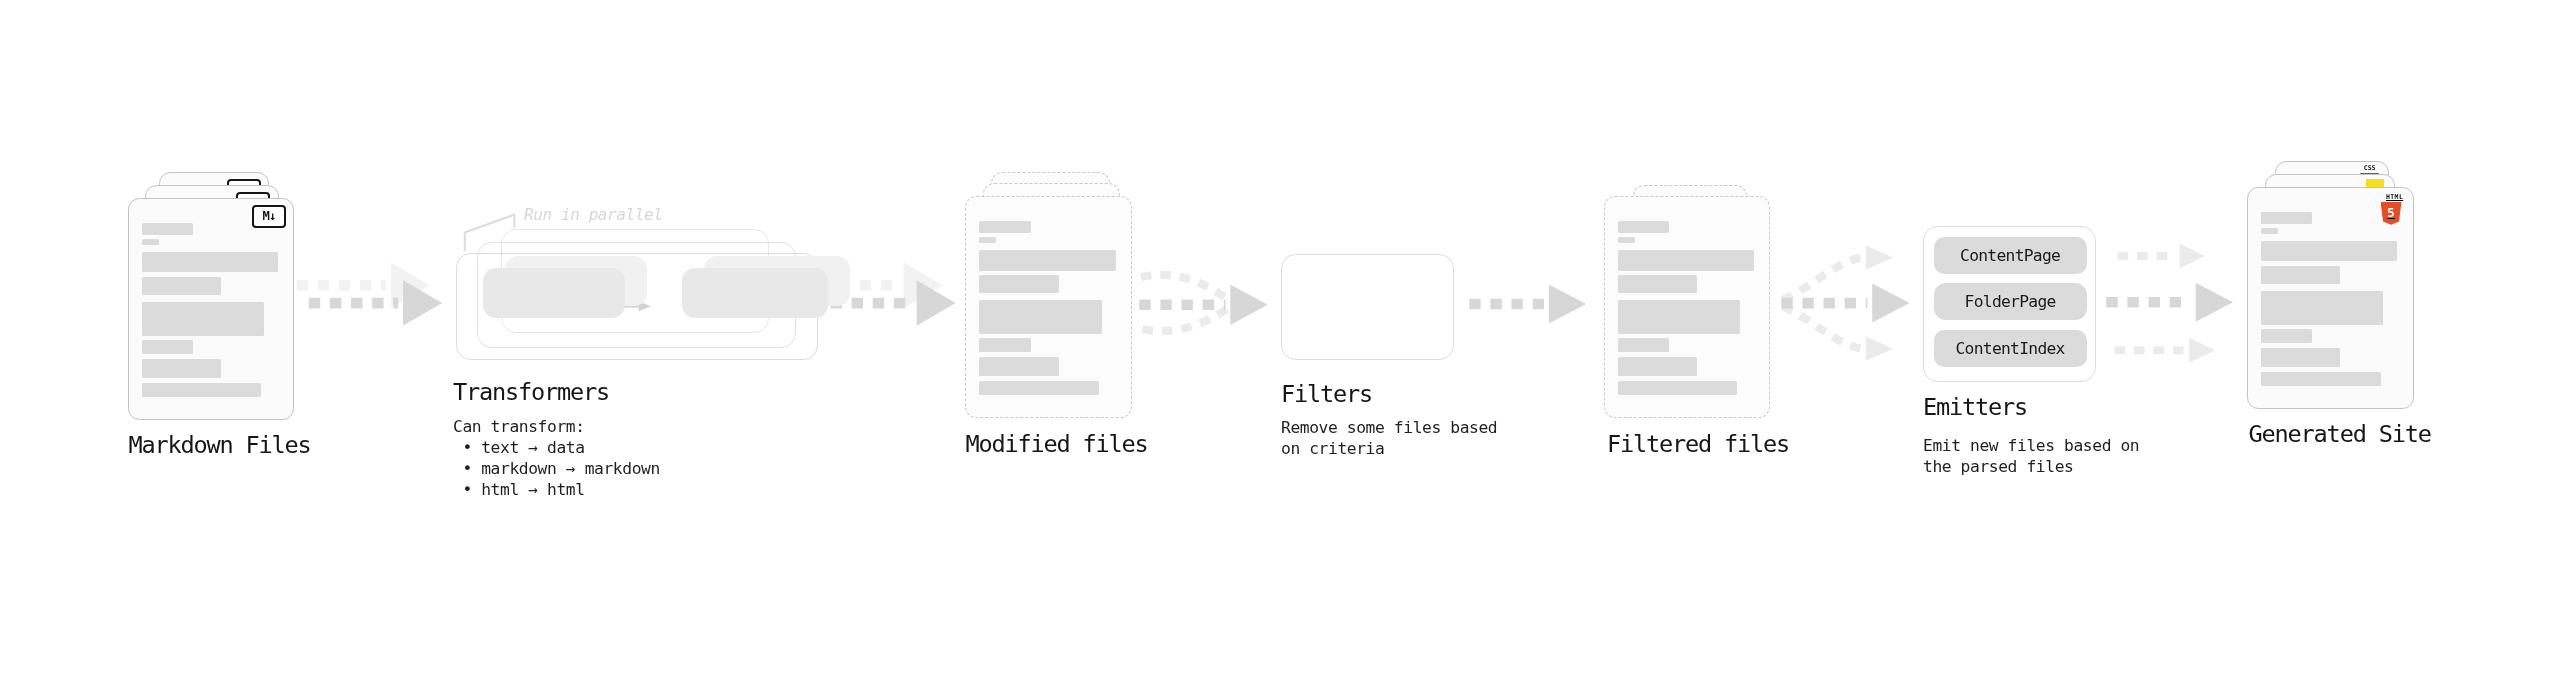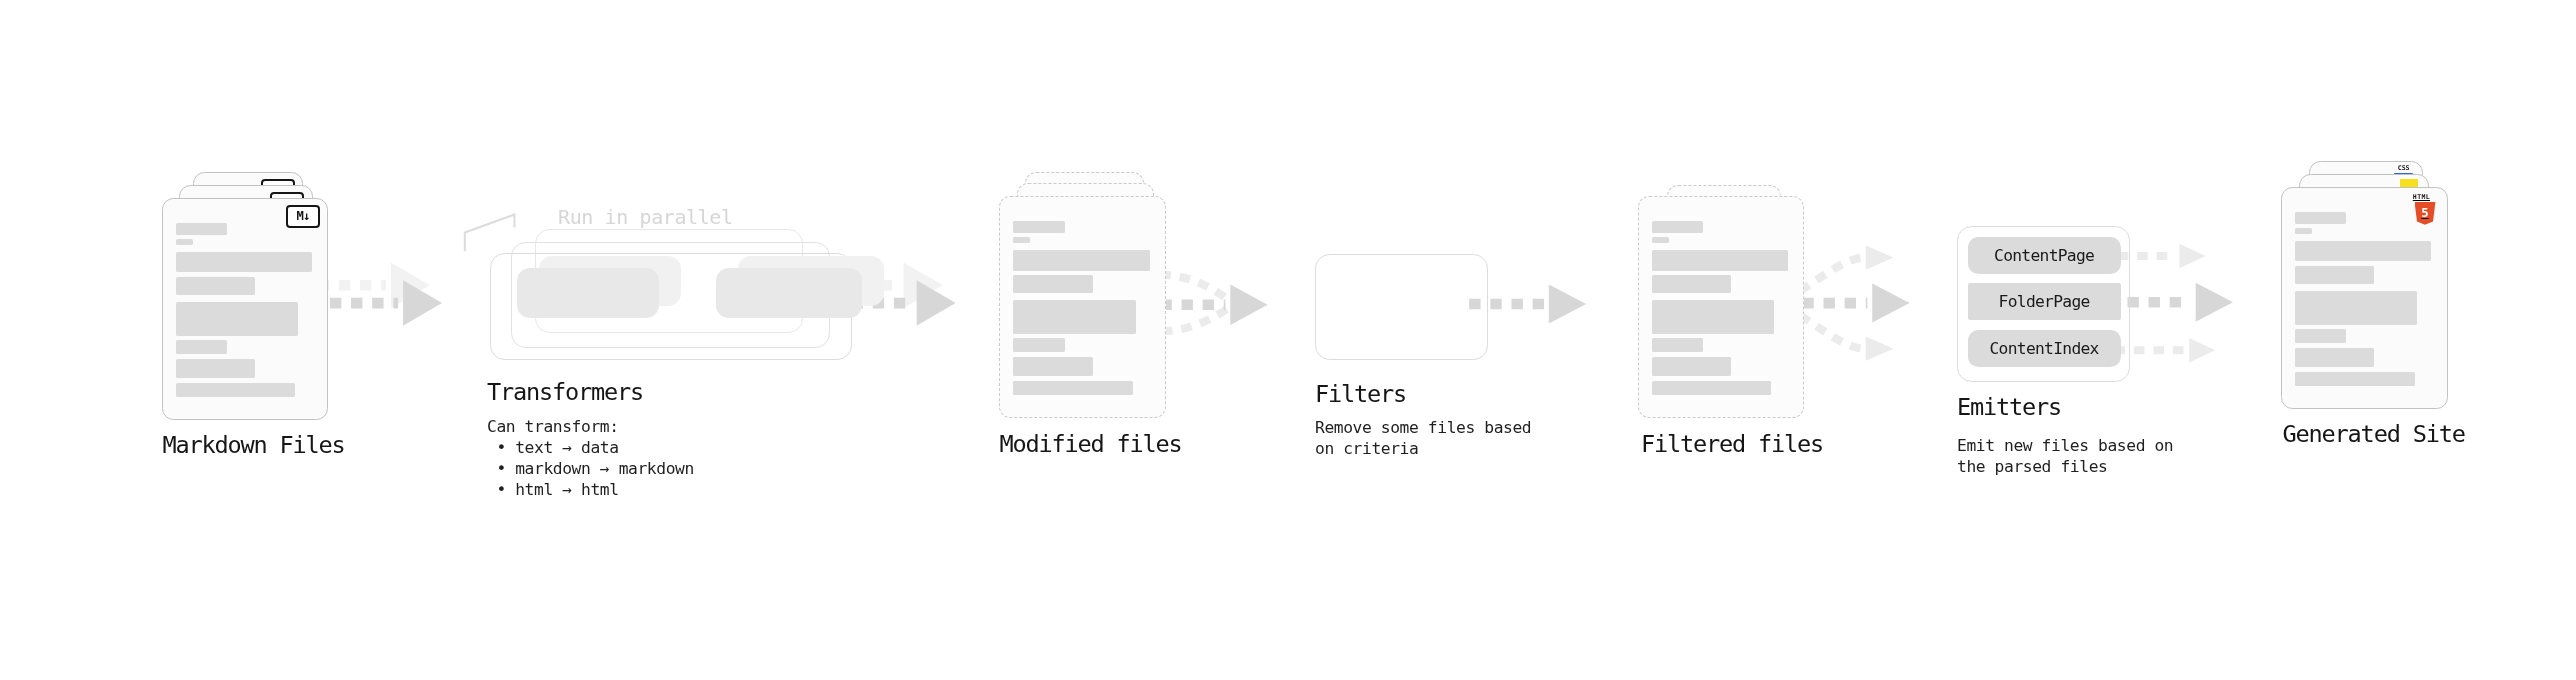--- a/index.html
+++ b/index.html
@@ -4,21 +4,21 @@
 <style>
   :root{
     --ink:#161616; --card-border:#c2c2c2; --dash-border:#c9c9c9;
     --bar:#dbdbdb; --pill:#dbdbdb; --arrow:#d7d7d7; --arrow-light:#ebebeb;
     --arrow-ghost:#f2f2f2; --muted-note:#d6d6d6; --html5-orange:#e44d26;
     --js-yellow:#f7df1e; --css-blue:#2f63e0;
   }
   html,body{margin:0;padding:0;background:#fff;}
   #canvas{position:relative;width:2576px;height:681px;background:#ffffff;overflow:hidden;
           font-family:"DejaVu Sans Mono", monospace;}
-  .abs{position:absolute;margin-left:34px;}
+  .abs{position:absolute;}
   svg.arrows{position:absolute;left:0;top:0;}
 
   
   .card{position:absolute;background:#fbfbfb;border:1.6px solid var(--card-border);
         border-radius:11.4px;box-sizing:border-box;}
   .card.dashed{border:1.6px dashed var(--dash-border);background:#fcfcfc;}
   .bars{position:absolute;left:13px;right:13px;top:23.6px;}
   .bar{background:var(--bar);border-radius:1.6px;}
 
   
@@ -29,31 +29,31 @@
   .pill.ghost2{background:#f1f1f1;}
   .outline{position:absolute;border:1.6px solid #dcdcdc;border-radius:14.6px;box-sizing:border-box;background:transparent;}
   .outline.l1{border-color:#e1e1e1;}
   .outline.l2{border-color:#e7e7e7;}
 
   
   .title{position:absolute;font-size:23.6px;font-weight:500;letter-spacing:-1.2px;
          color:var(--ink);white-space:nowrap;}
   .desc{position:absolute;font-size:16.3px;letter-spacing:-0.4px;color:#1f1f1f;
         line-height:21px;white-space:pre;}
-  .note{position:absolute;font-size:20px;letter-spacing:-0.4px;color:var(--muted-note);white-space:nowrap;}
+  .note{position:absolute;font-size:16px;letter-spacing:-0.4px;color:var(--muted-note);white-space:nowrap;font-style:italic;}
 
   
   .md-icon{position:absolute;top:5.7px;right:7.3px;width:30px;height:19.5px;background:#fff;
            border:2px solid #161616;border-radius:4.1px;display:flex;align-items:center;
            justify-content:center;font-weight:bold;font-size:12.2px;color:#161616;letter-spacing:-0.8px;}
   .css-icon{position:absolute;top:3.3px;right:9px;width:19.5px;text-align:center;}
   .css-icon .t{font-size:6.5px;font-weight:bold;color:#111;line-height:7.3px;}
   .css-icon .u{height:3.3px;background:var(--css-blue);border-radius:0.8px;margin-top:0.8px;}
   .js-icon{position:absolute;top:4.1px;right:9.8px;width:18px;height:10.6px;background:var(--js-yellow);}
-  .html5-icon{position:absolute;top:5.7px;right:9.8px;width:24.4px;text-align:left;text-decoration:underline;}
+  .html5-icon{position:absolute;top:5.7px;right:9.8px;width:24.4px;text-align:right;text-decoration:underline;}
   .html5-icon .t{font-size:6.5px;font-weight:bold;color:#111;letter-spacing:0.4px;line-height:7.3px;}
   .html5-icon .shield{width:21px;height:23px;margin:0.8px auto 0;background:var(--html5-orange);
       clip-path:polygon(0 0,100% 0,88% 86%,50% 100%,12% 86%);display:flex;align-items:center;
       justify-content:center;color:#fff;font-weight:bold;font-size:12.2px;}
 
   
   .sh   {stroke-width:13;stroke-dasharray:14 12;fill:none;}
   .sh-lt{stroke-width:10;stroke-dasharray:13 11;fill:none;}
   .c-main{stroke:var(--arrow);}   .f-main{fill:var(--arrow);}
   .c-lt  {stroke:var(--arrow-light);} .f-lt{fill:var(--arrow-light);}
@@ -208,21 +208,21 @@
           <div class="bar" style="width: 57%; height: 19.5px; margin-bottom: 4.9px;"></div>
           <div class="bar" style="width: 86%; height: 14px; margin-bottom: 0px;"></div>
         </div>
     </div>
     <div class="title" style="left:4.9px;top:245px">Filtered files</div>
   </div>
 
   <div class="abs" style="left:1923px;top:226px;width:203px;height:260px">
     <div class="outline" style="left:0;top:0;width:173px;height:156px"></div>
     <div class="pill" style="left:10.6px;top:11.4px;width:153px;height:37px;border-radius:10.6px">ContentPage</div>
-    <div class="pill" style="left:10.6px;top:57px;width:153px;height:37px;border-radius:2px">FolderPage</div>
+    <div class="pill" style="left:10.6px;top:57px;width:153px;height:37px;border-radius:12px">FolderPage</div>
     <div class="pill" style="left:10.6px;top:104px;width:153px;height:37px;border-radius:10.6px">ContentIndex</div>
     <div class="title" style="left:0;top:167px">Emitters</div>
     <div class="desc" style="left:0;top:209px">Emit new files based on
 the parsed files</div>
   </div>
 
   <div class="abs" style="left:2247px;top:161px;width:228px;height:358px">
     <div class="card" style="left:28.4px;top:0;width:114px;height:57px;z-index:1">
       <div class="css-icon">
         <div class="t">CSS</div>

